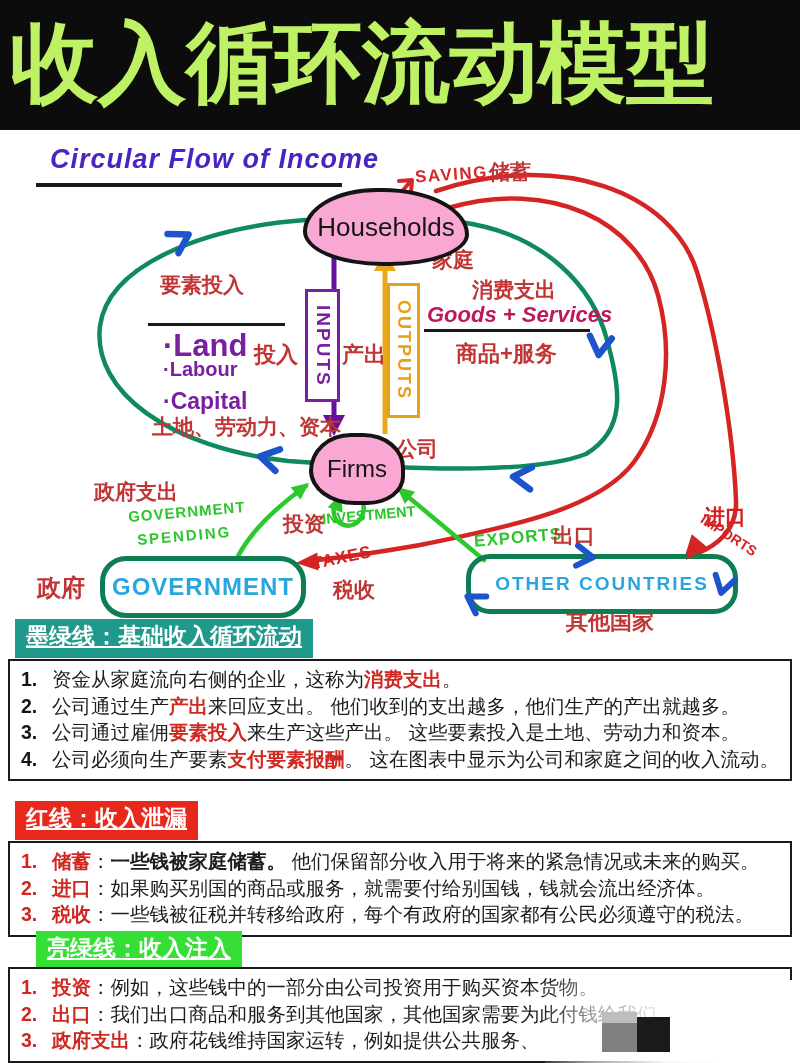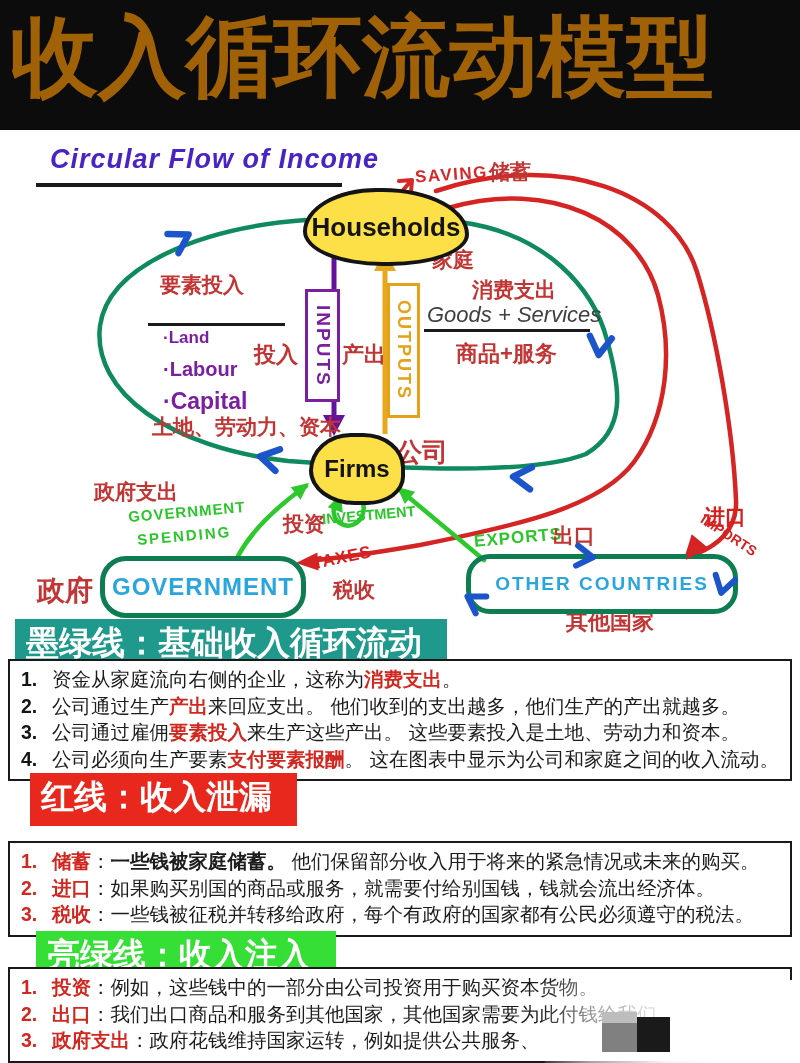--- a/index.html
+++ b/index.html
@@ -1,83 +1,83 @@
 <!DOCTYPE html>
 <html><head>
 <meta charset="utf-8">
 <style>
   html,body{margin:0;padding:0;background:#ffffff;}
   body{width:800px;height:1063px;font-family:"Liberation Sans",sans-serif;-webkit-font-smoothing:antialiased;}
   .page{position:relative;width:800px;height:1063px;overflow:hidden;background:#fff;}
 
   
   .banner{position:absolute;left:0;top:0;width:800px;height:130px;background:#0c0c0c;}
-  .banner h1{margin:0;padding:4px 0 0 10px;font-size:88px;line-height:1.2;font-weight:900;color:#a16207;white-space:nowrap;letter-spacing:0px;}
+  .banner h1{margin:0;padding:10px 0 0 10px;font-size:88px;line-height:1.2;font-weight:900;color:#bef264;white-space:nowrap;letter-spacing:0px;}
 
   
   .diagram{position:absolute;left:0;top:130px;width:726px;height:505px;text-align:right;}
   svg.flow{position:absolute;left:0;top:0;width:800px;height:505px;}
   svg.flow-top{position:absolute;left:0;top:0;width:800px;height:505px;pointer-events:none;}
 
   .lb{position:absolute;white-space:nowrap;}
   .red{color:#c23535;font-weight:bold;}
   .brightred{color:#d62828;font-weight:800;}
   .purple{color:#7a1fa0;font-weight:800;}
   .green{color:#2cc52c;font-weight:800;}
-  .yellow{color:#404040;font-weight:400;}
+  .yellow{color:#be185d;font-weight:700;}
 
   #lb-title{left:50px;top:14px;font-size:27px;font-weight:bold;font-style:italic;color:#4a23c4;letter-spacing:1px;}
   .u1{position:absolute;left:36px;top:53px;width:306px;height:3.5px;background:#1a1a1a;}
   #lb-saving-en{left:415px;top:35px;font-size:17px;letter-spacing:1.5px;transform:rotate(-4deg);}
   #lb-saving-zh{left:489px;top:28px;font-size:21px;}
   #lb-households-zh{left:432px;top:116px;font-size:21px;}
   #lb-factor-zh{left:160px;top:141px;font-size:21px;}
   #lb-factor-en{left:150px;top:164px;font-size:23px;font-style:italic;}
   .u2{position:absolute;left:148px;top:193px;width:137px;height:3px;background:#1a1a1a;}
-  #lb-land{left:163px;top:198px;font-size:17px;}
+  #lb-land{left:163px;top:198px;font-size:31px;}
   #lb-labour{left:163px;top:228px;font-size:20px;}
   #lb-capital{left:163px;top:258px;font-size:23px;}
   #lb-inputs-zh{left:254px;top:210px;font-size:22px;}
   #lb-outputs-zh{left:342px;top:210px;font-size:22px;}
   #lb-factors-zh{left:152px;top:283px;font-size:21px;}
   #lb-consumption{left:472px;top:146px;font-size:21px;}
   #lb-goods-en{left:427px;top:172px;font-size:22px;font-style:italic;}
   .u3{position:absolute;left:424px;top:199px;width:166px;height:3px;background:#1a1a1a;}
   #lb-goods-zh{left:456px;top:209px;font-size:22px;}
-  #lb-firms-zh{left:396px;top:305px;font-size:26px;}
+  #lb-firms-zh{left:396px;top:305px;font-size:21px;}
   #lb-govspend-zh{left:94px;top:348px;font-size:21px;}
   #lb-govspend-en1{left:128px;top:373px;font-size:15px;letter-spacing:1px;transform:rotate(-5deg);}
   #lb-govspend-en2{left:137px;top:397px;font-size:15px;letter-spacing:2px;transform:rotate(-5deg);}
   #lb-invest-zh{left:283px;top:380px;font-size:21px;}
   #lb-invest-en{left:322px;top:377px;font-size:14.5px;transform:rotate(-5deg);}
   #lb-taxes-en{left:312px;top:418px;font-size:17px;letter-spacing:1px;transform:rotate(-12deg);color:#d62020;}
   #lb-taxes-zh{left:333px;top:446px;font-size:21px;}
   #lb-exports-en{left:474px;top:398px;font-size:17px;letter-spacing:1px;transform:rotate(-5deg);}
   #lb-exports-zh{left:553px;top:392px;font-size:21px;}
   #lb-imports-zh{left:704px;top:373px;font-size:21px;color:#d62020;}
   #lb-imports-en{left:697px;top:397px;font-size:14px;transform:rotate(33deg);color:#d62020;font-weight:800;}
-  #lb-government-zh{left:37px;top:442px;font-size:28px;}
+  #lb-government-zh{left:37px;top:442px;font-size:24px;}
   #lb-oc-zh{left:566px;top:477px;font-size:22px;}
 
   .vbox{position:absolute;display:flex;align-items:center;justify-content:center;background:#fff;}
   .vtext{writing-mode:vertical-rl;text-orientation:mixed;letter-spacing:2px;}
   #inputs-box{left:305px;top:159px;width:29px;height:107px;border:3px solid #7a1fa0;color:#7a1fa0;font-size:19px;font-weight:800;}
   #outputs-box{left:387px;top:153px;width:27px;height:129px;border:3px solid #e5a218;color:#e5a218;font-size:18px;font-weight:800;}
 
-  .cloud{position:absolute;display:flex;align-items:center;justify-content:center;background:#fde047;border:4.5px solid #141414;color:#141414;font-weight:bold;}
+  .cloud{position:absolute;display:flex;align-items:center;justify-content:center;background:#f9a8d4;border:4.5px solid #141414;color:#141414;font-weight:normal;}
   #node-households{left:303px;top:58px;width:158px;height:70px;font-size:26px;border-radius:46% 54% 50% 50% / 58% 62% 42% 46%;}
   #node-firms{left:309px;top:303px;width:88px;height:64px;font-size:24px;border-radius:50% 50% 45% 55% / 60% 55% 45% 55%;}
   .pill{position:absolute;display:flex;align-items:center;justify-content:center;background:transparent;border:5px solid #0e7d52;color:#2aa6de;font-weight:800;}
   #node-government{left:100px;top:426px;width:196px;height:52px;font-size:24px;letter-spacing:1px;border-radius:26px;}
   #node-oc{left:466px;top:424px;width:262px;height:50px;font-size:19px;letter-spacing:2px;border-radius:24px;}
 
   
-  .sec-head{position:absolute;left:15px;color:#fff;font-size:33px;font-weight:bold;padding:2px 25px 6px 11px;white-space:nowrap;}
+  .sec-head{position:absolute;left:15px;color:#fff;font-size:23px;font-weight:bold;padding:2px 11px 6px 11px;white-space:nowrap;text-decoration:underline;}
   #sh0{top:619px;}
-  #sh1{top:773px;margin-left:15px;}
+  #sh1{top:801px;}
   #sh2{top:931px;margin-left:21px;}
   .listbox{position:absolute;left:8px;width:768px;border:2.5px solid #1a1a1a;background:#fff;padding:5px 6px 7px 6px;}
   #listbox0{top:659px;}
   #listbox1{top:841px;}
   #listbox2{top:967px;min-height:78px;}
   .li{display:flex;align-items:flex-start;font-size:19.5px;line-height:26.5px;color:#1c1c1c;}
   .li .num{flex:0 0 31px;padding-left:5px;font-weight:bold;}
   .li .txt{flex:1;}
   .kw{color:#d02820;font-weight:bold;}
   .b{font-weight:bold;}

